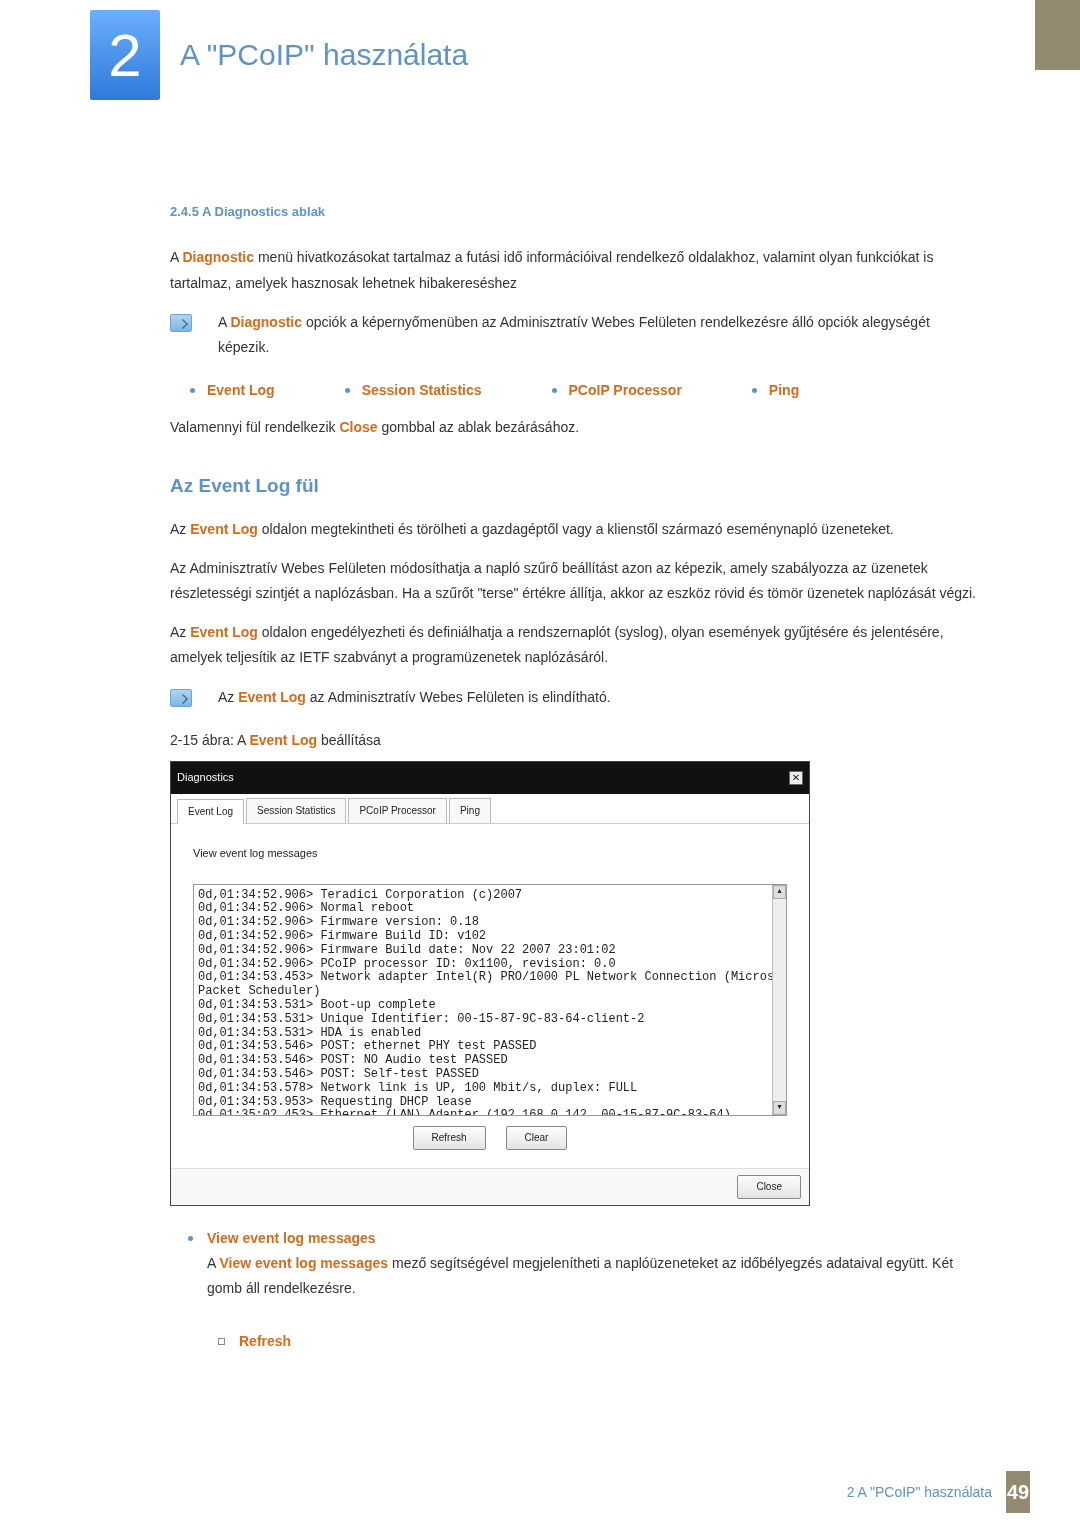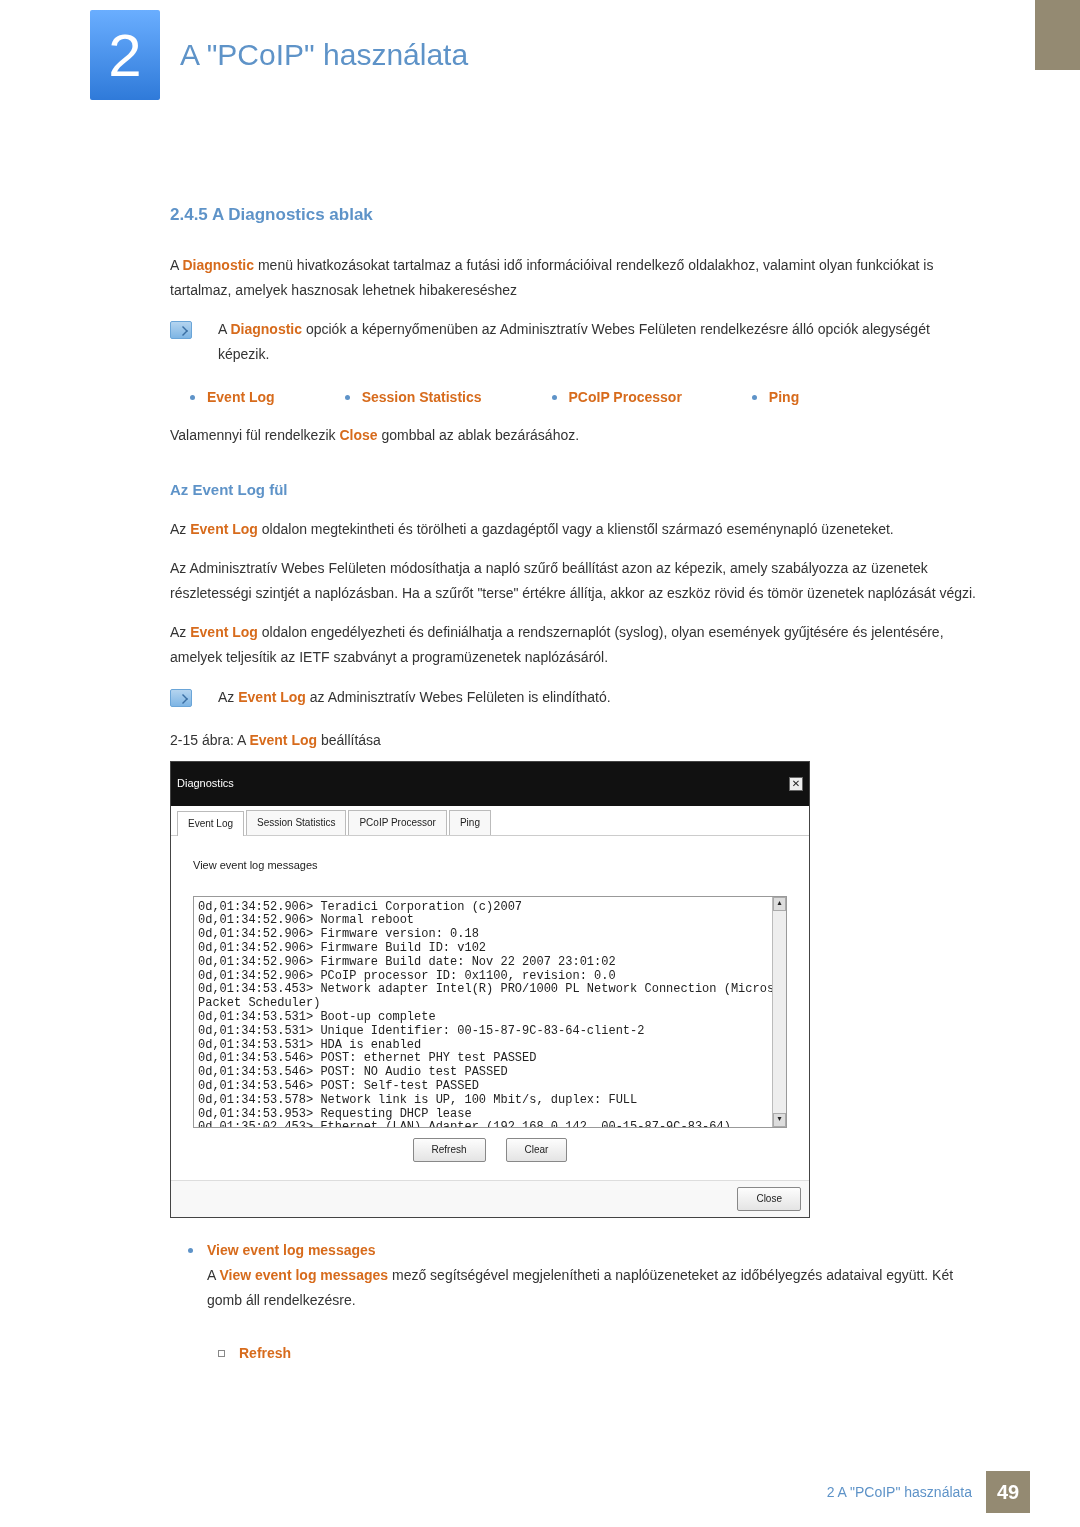--- a/index.html
+++ b/index.html
@@ -48,27 +48,27 @@
     font-size: 30px;
     color: #5e93c8;
     font-weight: 400;
   }
   .content {
     padding: 100px 95px 0 170px;
     line-height: 1.8;
   }
   .section-heading {
     color: #5e93c8;
-    font-size: 17px;
+    font-size: 13px;
     font-weight: bold;
     margin-bottom: 22px;
   }
   .sub-heading {
     color: #5e93c8;
-    font-size: 15px;
+    font-size: 19px;
     font-weight: bold;
     margin: 28px 0 14px 0;
   }
   p { margin-bottom: 14px; }
   .orange { color: #d76b1c; font-weight: bold; }
   .note-row {
     display: flex;
     gap: 26px;
     margin: 10px 0 18px 0;
   }
@@ -118,21 +118,21 @@
   .diag-window {
     width: 640px;
     border: 1px solid #444;
     background: #f3f3f3;
     font-size: 10px;
     color: #222;
   }
   .diag-title {
     background: #111;
     color: #fff;
-    padding: 12px 6px;
+    padding: 6px 6px;
     display: flex;
     justify-content: space-between;
     align-items: center;
     font-size: 11px;
   }
   .close-x {
     width: 14px; height: 14px;
     background: #eee;
     border: 1px solid #666;
     display:flex; align-items:center; justify-content:center;
@@ -205,21 +205,21 @@
     position: absolute;
     bottom: 14px;
     right: 50px;
     display:flex;
     align-items:center;
     gap: 14px;
     font-size: 14px;
     color: #5e93c8;
   }
   .page-num {
-    width: 44px; height: 42px;
+    width: 24px; height: 42px;
     background: #948a72;
     color: #fff;
     display:flex; align-items:center; justify-content:center;
     font-size: 20px;
     font-weight: bold;
   }
 </style>
 </head>
 <body>
 

